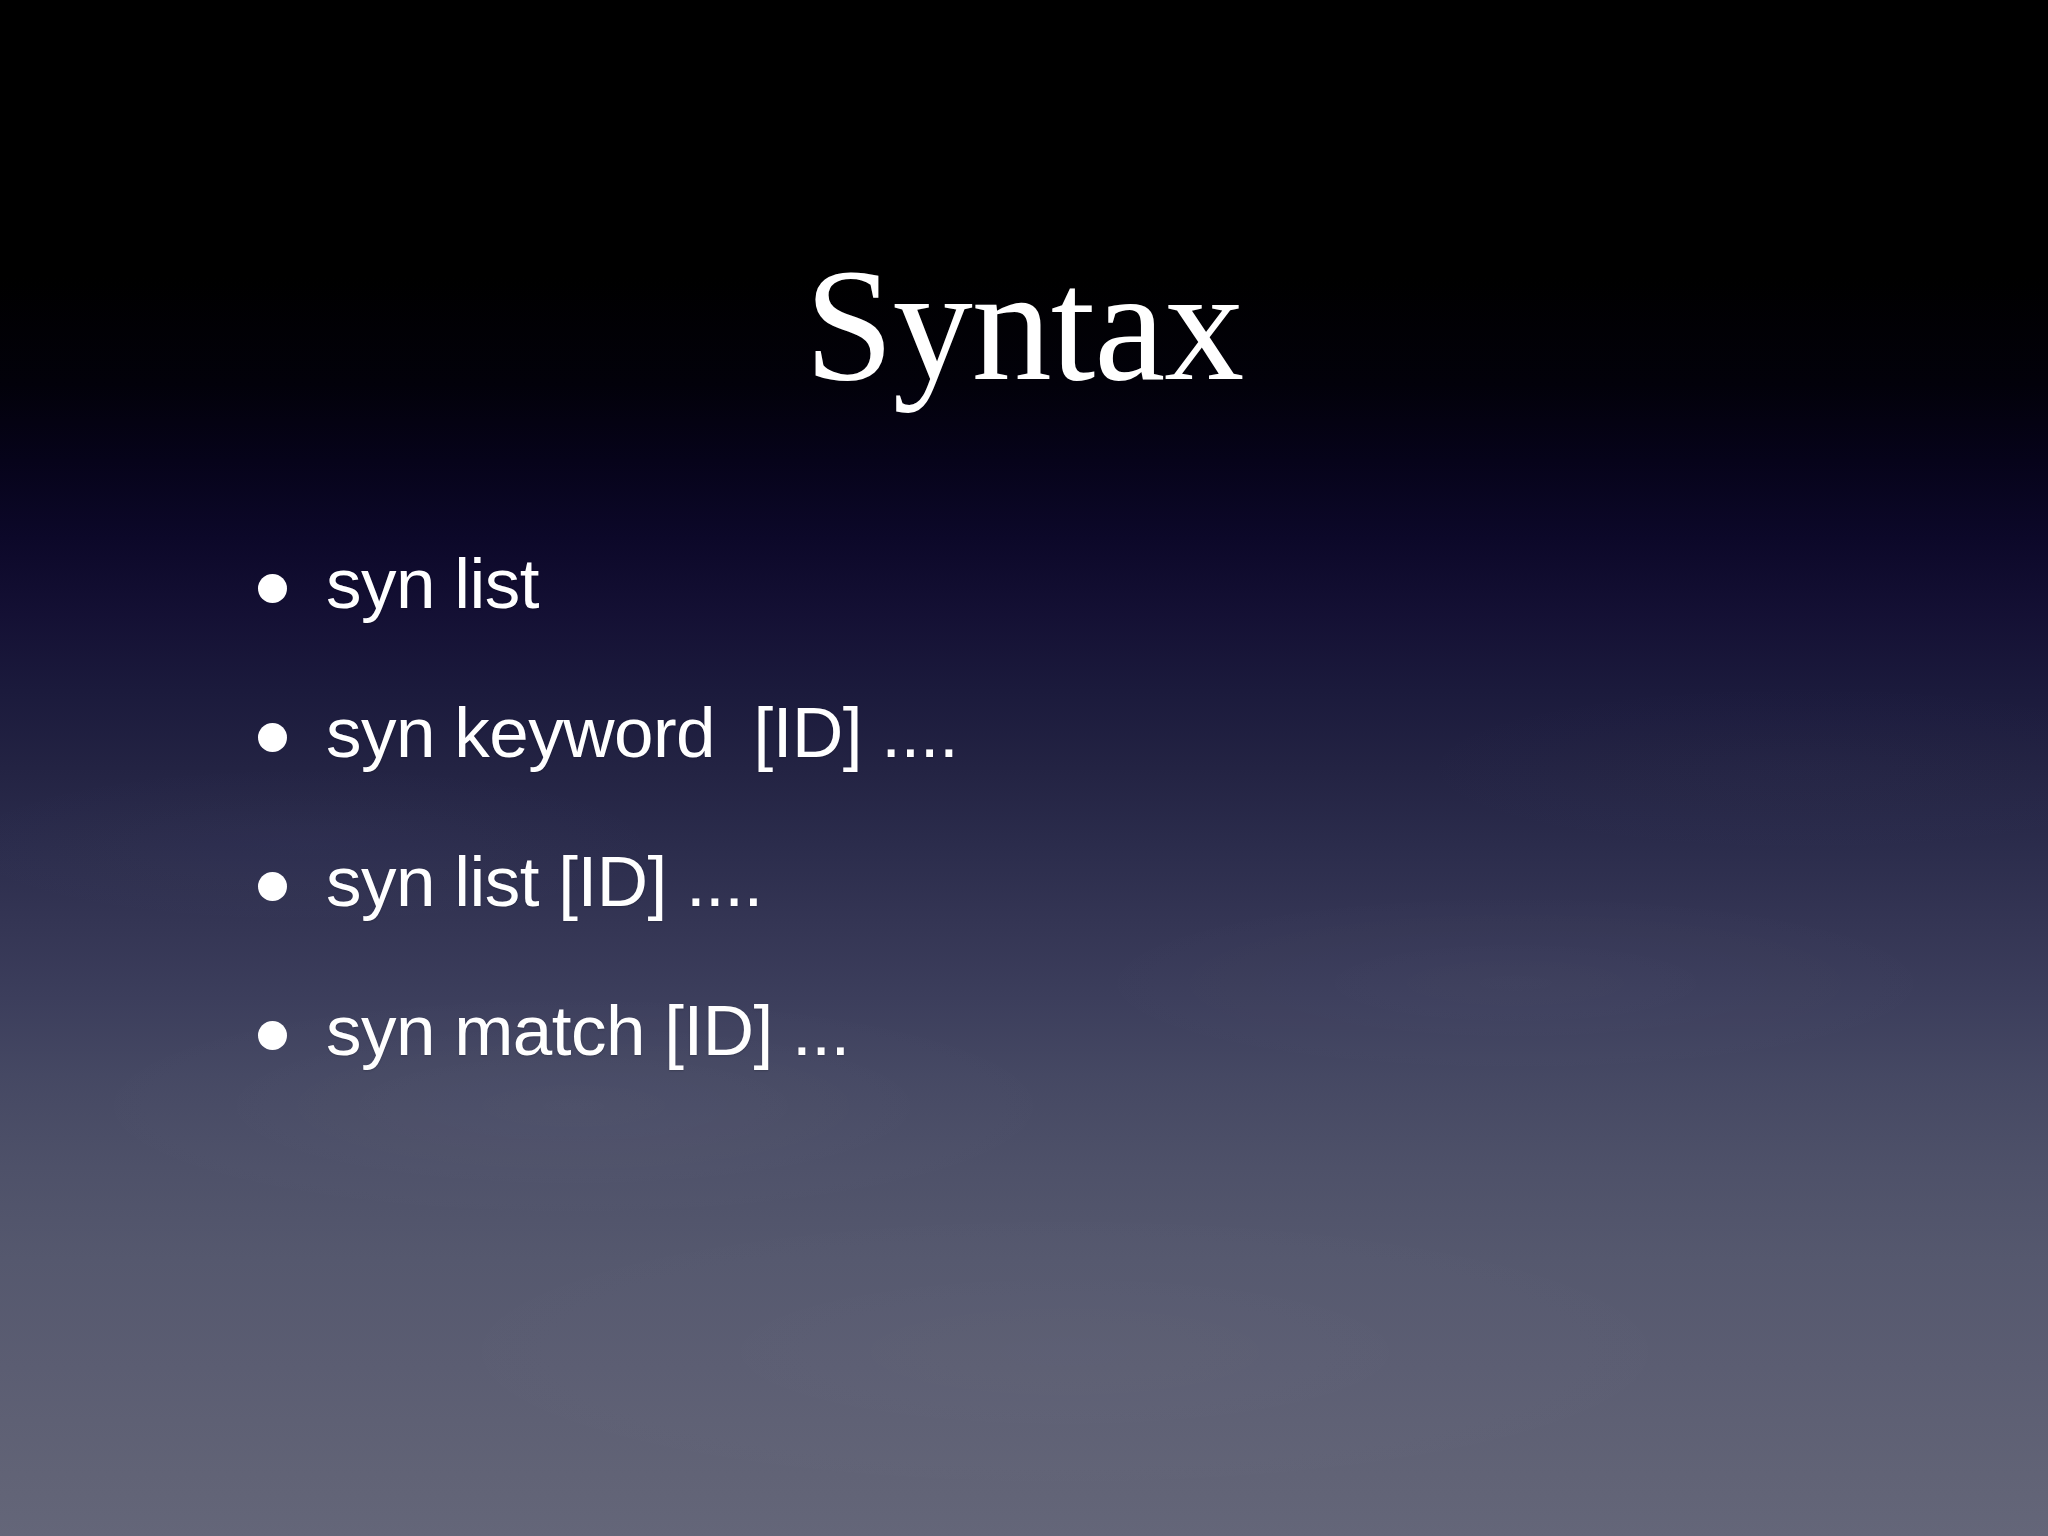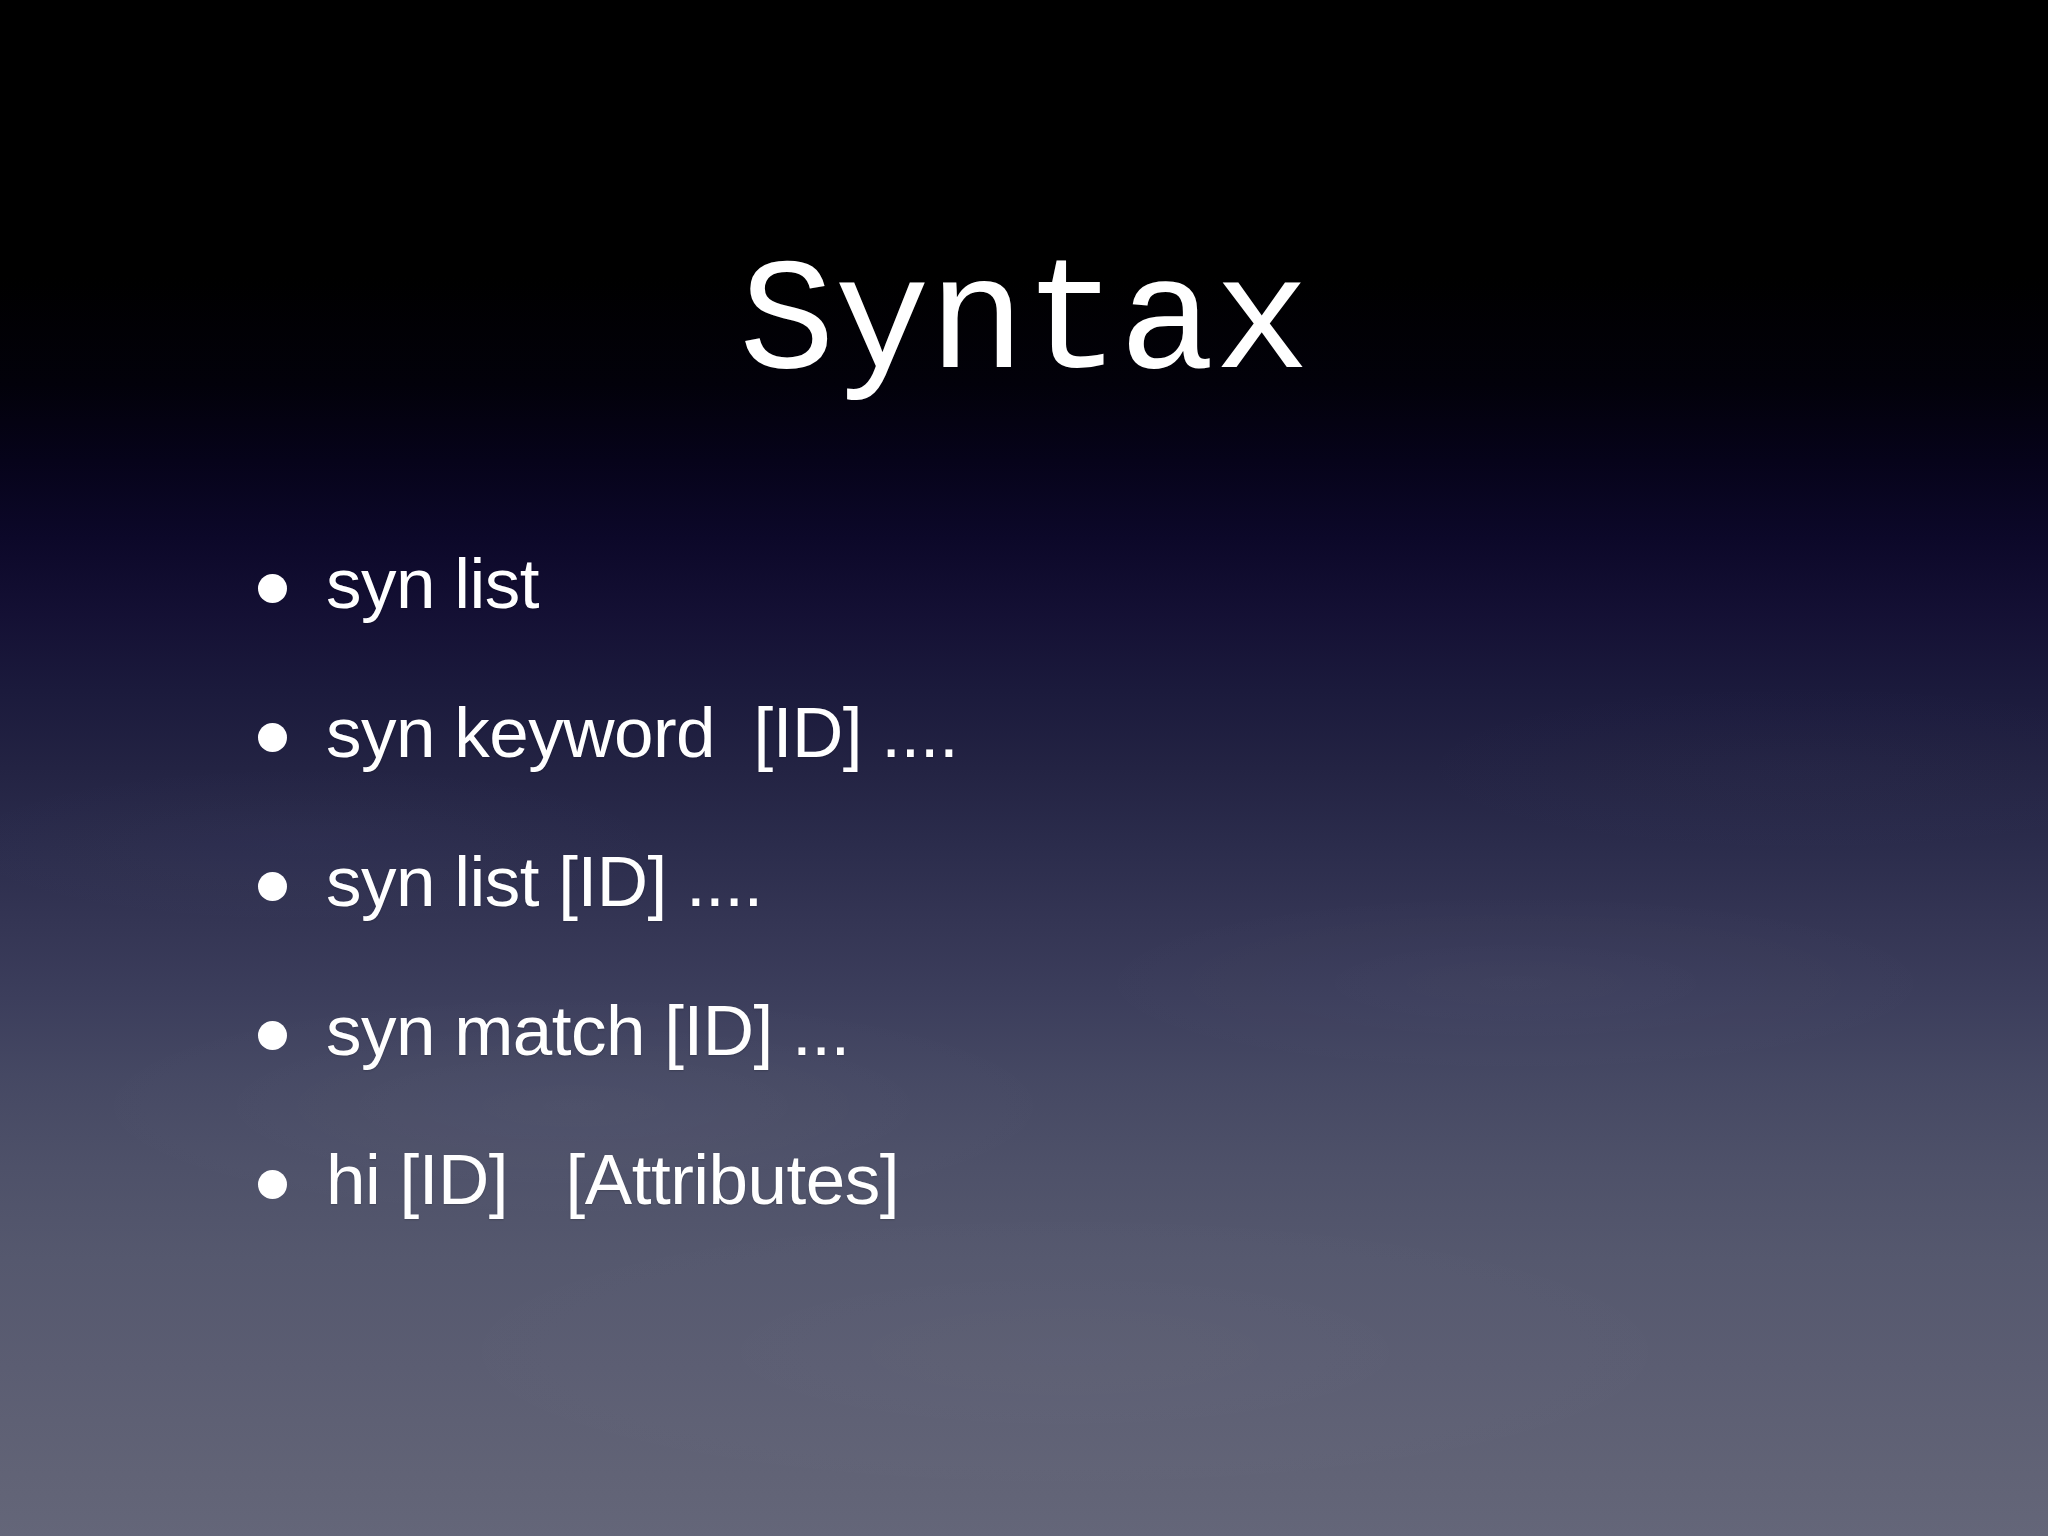--- a/index.html
+++ b/index.html
@@ -59,21 +59,21 @@
   }
 
   
   .slide-title {
     position: absolute;
     top: 134px;
     left: 0;
     width: 100%;
     text-align: center;
     color: #ffffff;
-    font-family: Liberation Mono, monospace;
+    font-family: Liberation Serif, serif;
     font-size: 160px;
     font-weight: 400;
     line-height: 1.05;
     letter-spacing: -1px;
     z-index: 3;
   }
 
   
   .bullet-list {
     position: absolute;
@@ -140,20 +140,16 @@
     <li class="bullet-item">
       <span class="bullet-marker"></span>
       <span class="bullet-text">syn list [ID] ....</span>
     </li>
 
     <li class="bullet-item">
       <span class="bullet-marker"></span>
       <span class="bullet-text">syn match [ID] ...</span>
     </li>
 
-    <li class="bullet-item">
-      <span class="bullet-marker"></span>
-      <span class="bullet-text">hi [ID]   [Attributes]</span>
-    </li>
 
   </ul>
 
 </div>
 
 </body></html>

